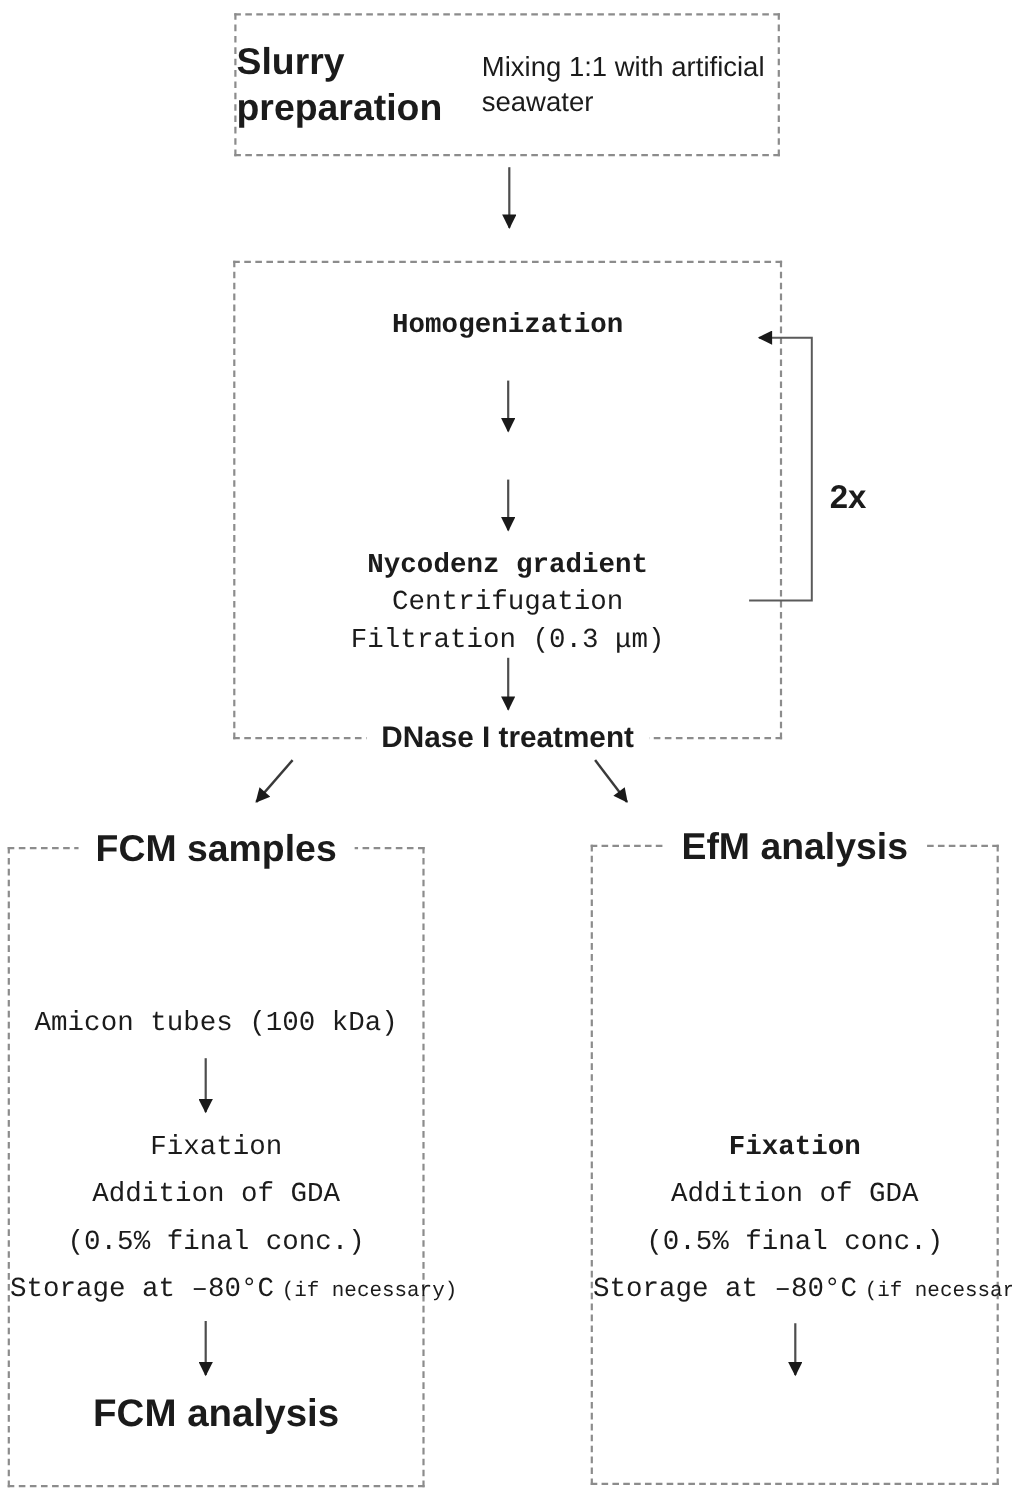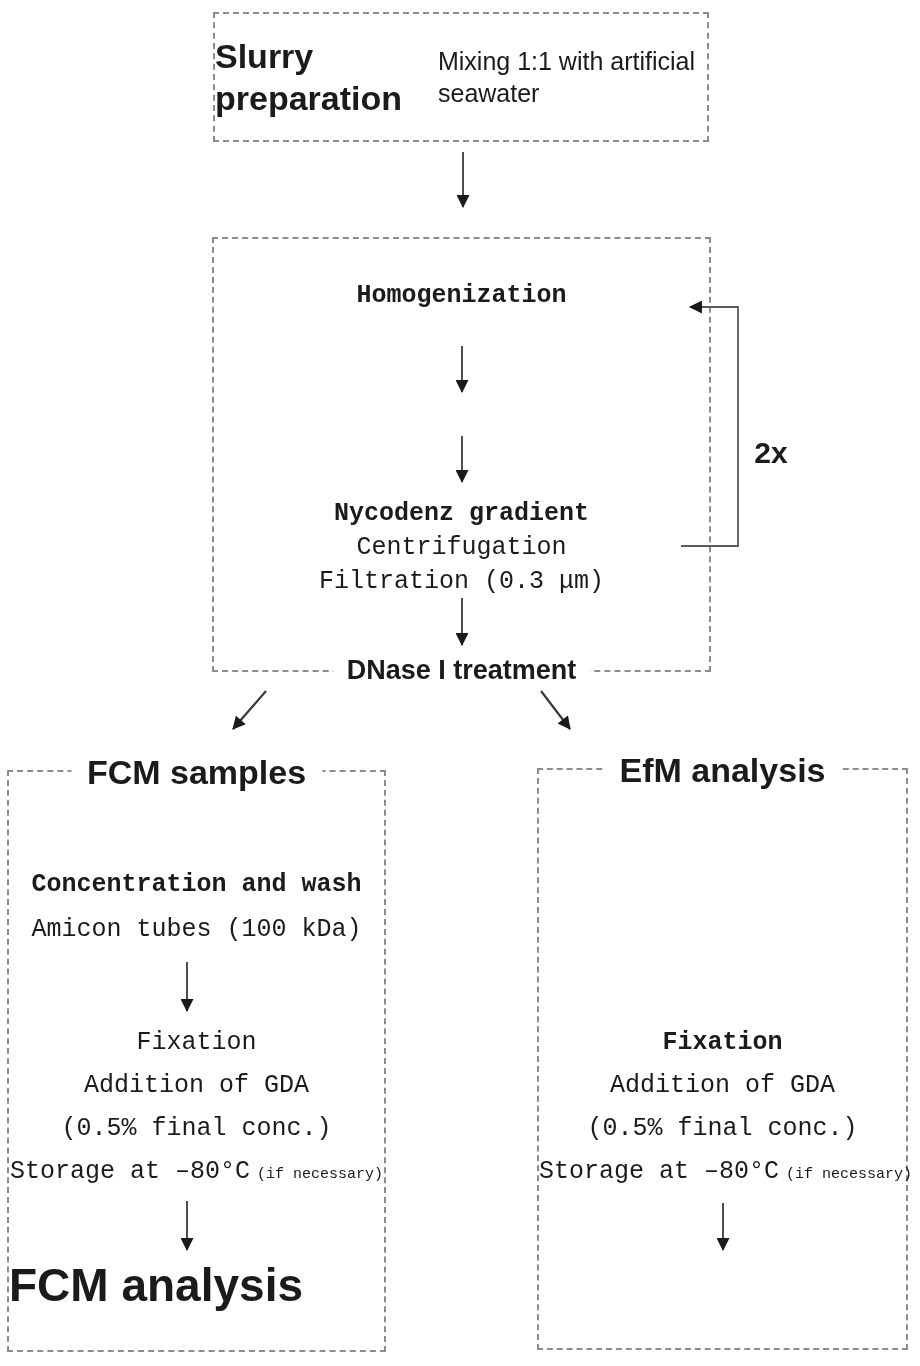--- a/index.html
+++ b/index.html
@@ -32,24 +32,24 @@
   }
   .line {
     position:absolute; left:0; width:100%;
     text-align:center; font-size:25px; line-height:32px;
     white-space:nowrap;
     font-family:Liberation Mono, monospace;
   }
   .bold { font-weight:bold; }
   .analysis {
     position:absolute; left:0; width:100%;
-    font-size:46px; font-weight:bold; line-height:42px;
+    text-align:center; font-size:35px; font-weight:bold; line-height:42px;
     white-space:nowrap;
   }
-  .note { font-size:15px; margin-left:7px; }
+  .note { font-size:19px; margin-left:7px; }
   .flex-center {
     display:flex; align-items:center;
     justify-content:center; gap:6px; height:100%;
   }
   .slurry-title { font-size:34px; font-weight:bold; line-height:42px; }
   .slurry-sub   { font-size:25px; line-height:32px; }
   .repeat-label {
     position:absolute; left:745px; top:400px; width:52px;
     text-align:center; font-size:30px; font-weight:bold; line-height:34px;margin-top:36px;
   }
@@ -77,21 +77,20 @@
   <div class="line" style="top:327px;">Filtration (0.3 μm)</div>
 
   <div class="box-bottom-title">DNase I treatment</div>
 </div>
 
 <div class="repeat-label">2x</div>
 
 <div class="dashed-box" style="left:7px; top:770px; width:379px; height:582px;">
   <div class="box-title">FCM samples</div>
 
-  <div class="line bold" style="top:97px;">Concentration and wash</div>
   <div class="line" style="top:142px;">Amicon tubes (100 kDa)</div>
 
   <div class="line" style="top:255px;">Fixation</div>
   <div class="line" style="top:298px;">Addition of GDA</div>
   <div class="line" style="top:341px;">(0.5% final conc.)</div>
   <div class="line" style="top:384px;">
     <span>Storage at –80°C</span><span class="note">(if necessary)</span>
   </div>
 
   <div class="analysis" style="top:492px;">FCM analysis</div>

